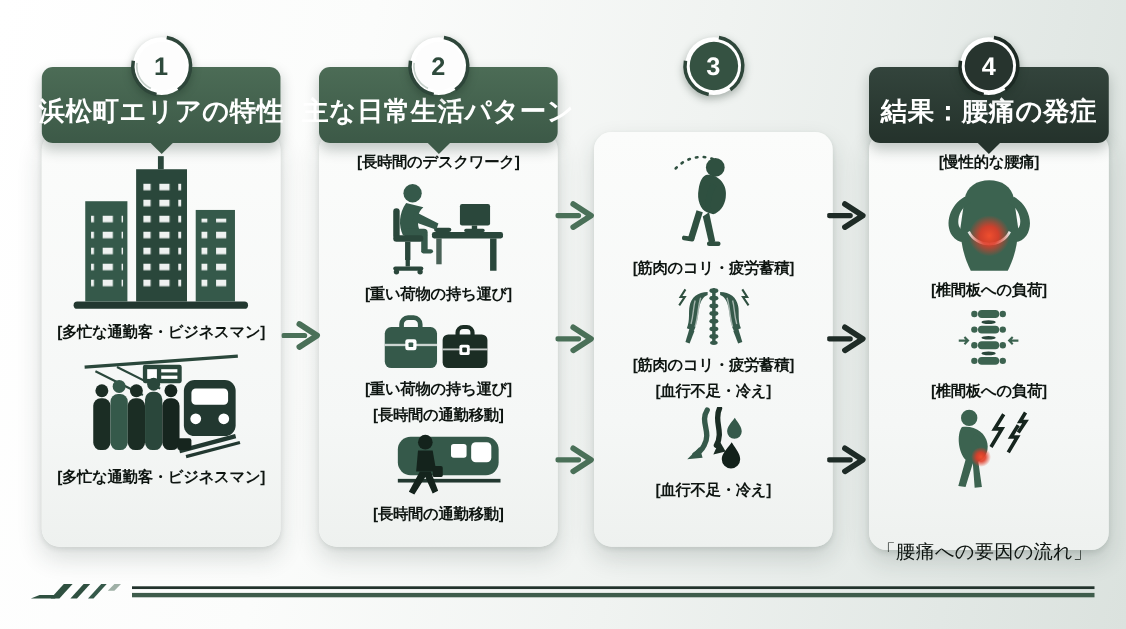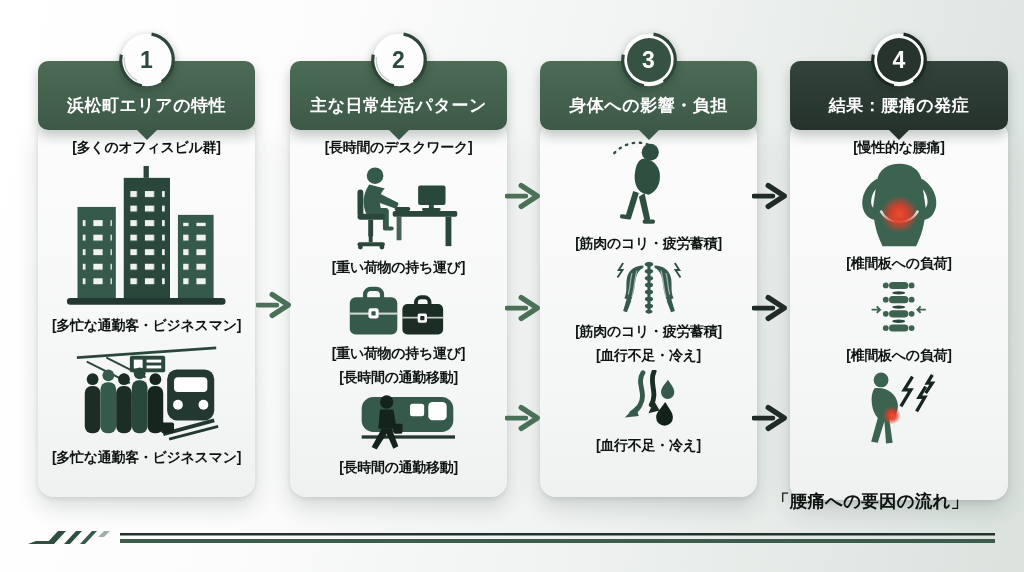--- a/index.html
+++ b/index.html
@@ -19,21 +19,21 @@
   }
   .card.c-std{bottom:75px;}
   .card.c-last{bottom:72px;}
   .header{
     position:absolute;top:61px;left:0;right:0;height:69px;z-index:2;
     border-radius:10px;
     display:flex;align-items:flex-end;justify-content:center;
     padding-bottom:13px;box-sizing:border-box;
     box-shadow:0 6px 12px rgba(25,45,35,.25);
   }
-  .header span{color:#ffffff;font-size:17px;font-weight:bold;letter-spacing:.5px;white-space:nowrap;}
+  .header span{color:#ffffff;font-size:24px;font-weight:bold;letter-spacing:.5px;white-space:nowrap;}
   .h-green{background:linear-gradient(180deg,#4c6c56 0%,#3c5947 100%);}
   .h-green::after{content:"";position:absolute;left:50%;bottom:-10px;transform:translateX(-50%);
     border:11px solid transparent;border-bottom:none;border-top:11px solid #3c5947;}
   .h-dark{background:linear-gradient(180deg,#33443c 0%,#24322b 100%);text-align:center;}
   .h-dark::after{content:"";position:absolute;left:50%;bottom:-10px;transform:translateX(-50%);
     border:11px solid transparent;border-bottom:none;border-top:11px solid #24322b;}
   .badge{position:absolute;top:30px;left:50%;transform:translateX(-50%);width:60px;height:60px;z-index:3;}
   .badge svg{position:absolute;inset:0;filter:drop-shadow(0 3px 4px rgba(20,40,30,.35));}
   .badge .num{
     position:absolute;left:50%;top:50%;transform:translate(-50%,-50%);
@@ -41,43 +41,42 @@
     display:flex;align-items:center;justify-content:center;
     font-size:23px;font-weight:bold;
   }
   .num.n-light{background:#fdfdfd;color:#2e4a3c;}
   .num.n-green{background:#355242;color:#ffffff;}
   .num.n-dark{background:#27342e;color:#ffffff;}
   .lbl{height:24px;line-height:24px;font-size:14px;font-weight:bold;color:#0e1511;
     letter-spacing:-.3px;white-space:nowrap;}
   .ico{display:block;margin:3px 0;}
   .arrow{position:absolute;width:38px;height:30px;z-index:2;}
-  .caption{position:absolute;left:772px;width:246px;top:489px;text-align:left;
-    font-size:17.5px;font-weight:bold;color:#0d1410;letter-spacing:.2px;z-index:4;}
+  .caption{position:absolute;left:772px;width:246px;top:489px;text-align:center;
+    font-size:17.5px;font-weight:normal;color:#0d1410;letter-spacing:.2px;z-index:4;}
   .decor{position:absolute;left:24px;top:527px;z-index:1;}
 </style>
 </head>
 <body>
 
 <div class="stage">
 
   <div class="col" style="left:38px;">
     <div class="badge">
       <svg viewBox="0 0 64 64">
         <circle cx="32" cy="32" r="28" fill="#ffffff"></circle>
         <circle cx="32" cy="32" r="28" fill="none" stroke="#2e463a" stroke-width="3.4" stroke-dasharray="66 22 44 44" transform="rotate(-80 32 32)"></circle>
         <circle cx="32" cy="32" r="24" fill="none" stroke="#c6d1cb" stroke-width="2" stroke-dasharray="28 120" transform="rotate(120 32 32)"></circle>
       </svg>
       <div class="num n-light">1</div>
     </div>
     <div class="header h-green">
       <span>浜松町エリアの特性</span>
     </div>
     <div class="card c-std">
-      <div class="lbl">[多くのオフィスビル群]</div>
       <svg class="ico" style="height:148px" viewBox="0 0 132 112">
         <defs>
             <pattern id="winp" width="13" height="11" patternUnits="userSpaceOnUse">
               <rect width="7" height="4.5" fill="#ffffff" opacity="0.92"></rect>
             </pattern>
           </defs>
         <rect x="6" y="103" width="120" height="5" rx="2.5" fill="#223830"></rect>
         <rect x="14" y="34" width="29" height="69" fill="#35594a"></rect>
         <rect x="18" y="40" width="22" height="58" fill="url(#winp)"></rect>
         <rect x="49" y="12" width="35" height="91" fill="#2a473b"></rect>
@@ -186,23 +185,20 @@
 
   <div class="col" style="left:540px;">
     <div class="badge">
       <svg viewBox="0 0 64 64">
         <circle cx="32" cy="32" r="28" fill="#ffffff"></circle>
         <circle cx="32" cy="32" r="28" fill="none" stroke="#2e463a" stroke-width="3.4" stroke-dasharray="66 22 44 44" transform="rotate(-80 32 32)"></circle>
         <circle cx="32" cy="32" r="24" fill="none" stroke="#ffffff" stroke-width="2" stroke-dasharray="28 120" transform="rotate(120 32 32)"></circle>
       </svg>
       <div class="num n-green">3</div>
     </div>
-    <div class="header h-green">
-      <span>身体への影響・負担</span>
-    </div>
     <div class="card c-std">
       <svg class="ico" style="height:90px" viewBox="0 0 100 95">
         <path d="M14 16 C24 5 40 2 52 8" stroke="#2f5040" stroke-width="2.5" fill="none" stroke-dasharray="1.5 6" stroke-linecap="round"></path>
         <circle cx="52" cy="15" r="9" fill="#2f5040"></circle>
         <path d="M44 22 C56 22 64 32 62 44 C61 52 56 58 50 60 L44 58 C38 56 34 46 36 36 C37 28 40 23 44 22 Z" fill="#2f5040"></path>
         <path d="M48 30 C44 38 42 46 43 54 L48 55 C47 47 49 39 53 33 Z" fill="#2f5040" opacity="0.9"></path>
         <path d="M46 58 L52 86 L46 88 L40 62 Z" fill="#2f5040"></path>
         <path d="M40 58 L32 84 L26 82 L34 56 Z" fill="#2f5040"></path>
         <rect x="44" y="86" width="13" height="4.5" rx="2" fill="#2f5040"></rect>
         <rect x="20" y="81" width="12" height="4.5" rx="2" transform="rotate(8 26 83)" fill="#2f5040"></rect>

